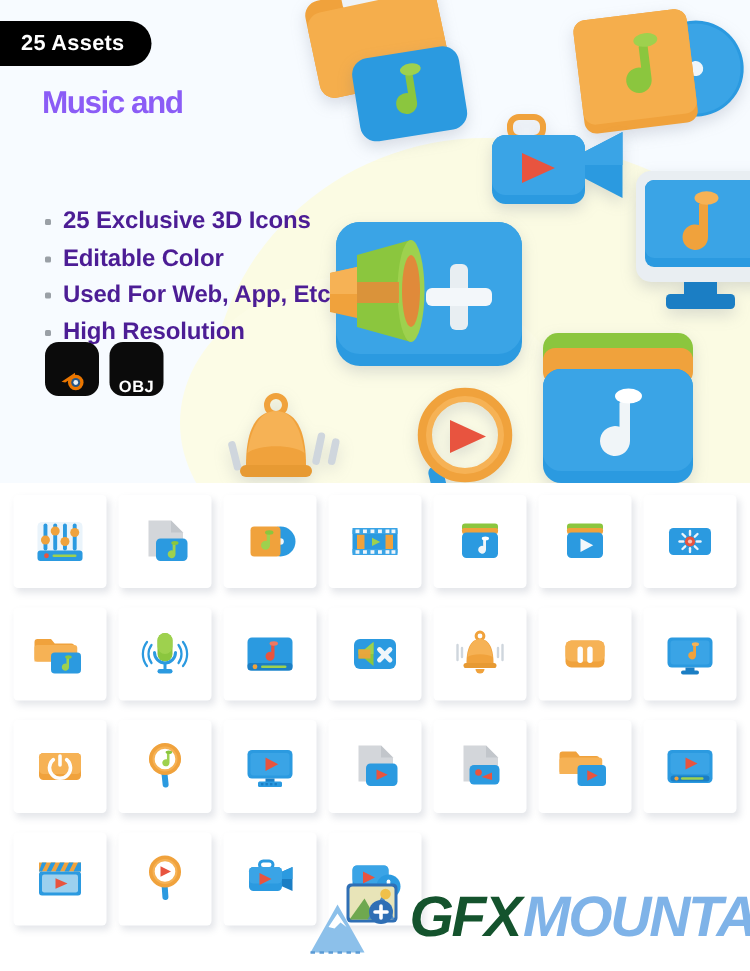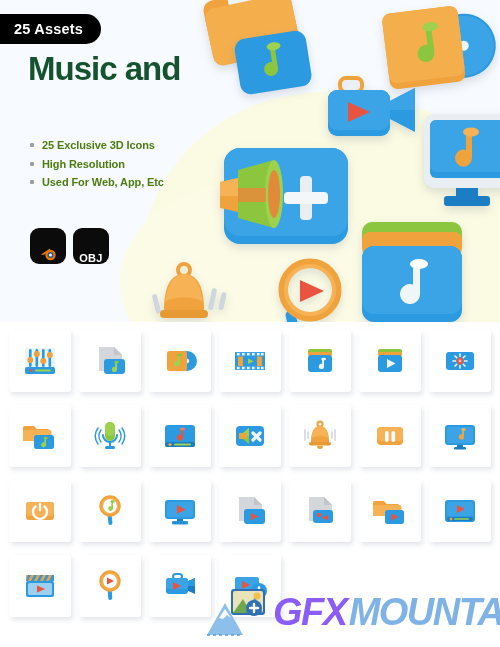--- a/index.html
+++ b/index.html
@@ -36,33 +36,33 @@
     height: 30px; padding: 0 18px 0 40px;
     background: #000; color: #fff;
     border-radius: 16px;
     display: flex; align-items: center;
     font-size: 14.5px; font-weight: bold; letter-spacing: .2px;
     z-index: 6;
   }
 
   .title {
     position: absolute; left: 28px; top: 52px;
-    font-size: 33px; line-height: 34px;
-    font-weight: bold; color: #14532d;
+    font-size: 21px; line-height: 34px;
+    font-weight: bold; color: #8b5cf6;
     letter-spacing: -1px;
     z-index: 6;
   }
 
   .bullets {
     position: absolute; left: 30px; top: 139px;
     z-index: 6; list-style: none;
   }
   .bullets li {
     display: flex; align-items: center;
-    font-size: 11px; font-weight: bold; color: #4d7c0f;
+    font-size: 16px; font-weight: bold; color: #4c1d95;
     margin-bottom: 6.5px; letter-spacing: -.1px;
   }
   .bullets li .dot {
     width: 4px; height: 4px; background: #9aa0a6;
     border-radius: 1px; margin-right: 8px; flex: none;
   }
 
   .formats {
     position: absolute; left: 30px; top: 228px;
     display: grid; grid-template-columns: 36px 36px; gap: 7px;
@@ -103,21 +103,21 @@
   
   .watermark {
     position: absolute; left: 205px; bottom: 8px;
     display: flex; align-items: center; gap: 2px;
     z-index: 30; pointer-events: none;
   }
   .wm-text {
     font-size: 38px; font-weight: bold; font-style: italic;
     letter-spacing: -1.5px; line-height: 1;
   }
-  .wm-gfx { color: #8b5cf6; }
+  .wm-gfx { color: #14532d; }
   .wm-mtn { color: #7fb3e8; }
 </style>
 </head>
 <body>
 
 <div class="page">
 
   <div class="hero">
     <div class="hero-blob"></div>
     <div class="hero-blob2"></div>
@@ -215,25 +215,29 @@
       <span>Music and</span><br>
     </h1>
 
     <ul class="bullets">
       <li>
         <span class="dot"></span>
         <span>25 Exclusive 3D Icons</span>
       </li>
       <li>
         <span class="dot"></span>
-        <span>High Resolution</span>
+        <span>Editable Color</span>
       </li>
       <li>
         <span class="dot"></span>
         <span>Used For Web, App, Etc</span>
+      </li>
+      <li>
+        <span class="dot"></span>
+        <span>High Resolution</span>
       </li>
     </ul>
 
     <div class="formats">
       <div class="fmt">
         <svg width="22" height="22" viewBox="0 0 22 22">
           <path d="M4 12.5 L13 6.5 L13 9 L6.5 13 Z" fill="#ea7600"></path>
           <circle cx="13.5" cy="13" r="5.2" fill="#ea7600"></circle>
           <circle cx="13.5" cy="13" r="3" fill="#265787"></circle>
           <circle cx="13.5" cy="13" r="1.6" fill="#e9f1f7"></circle>

